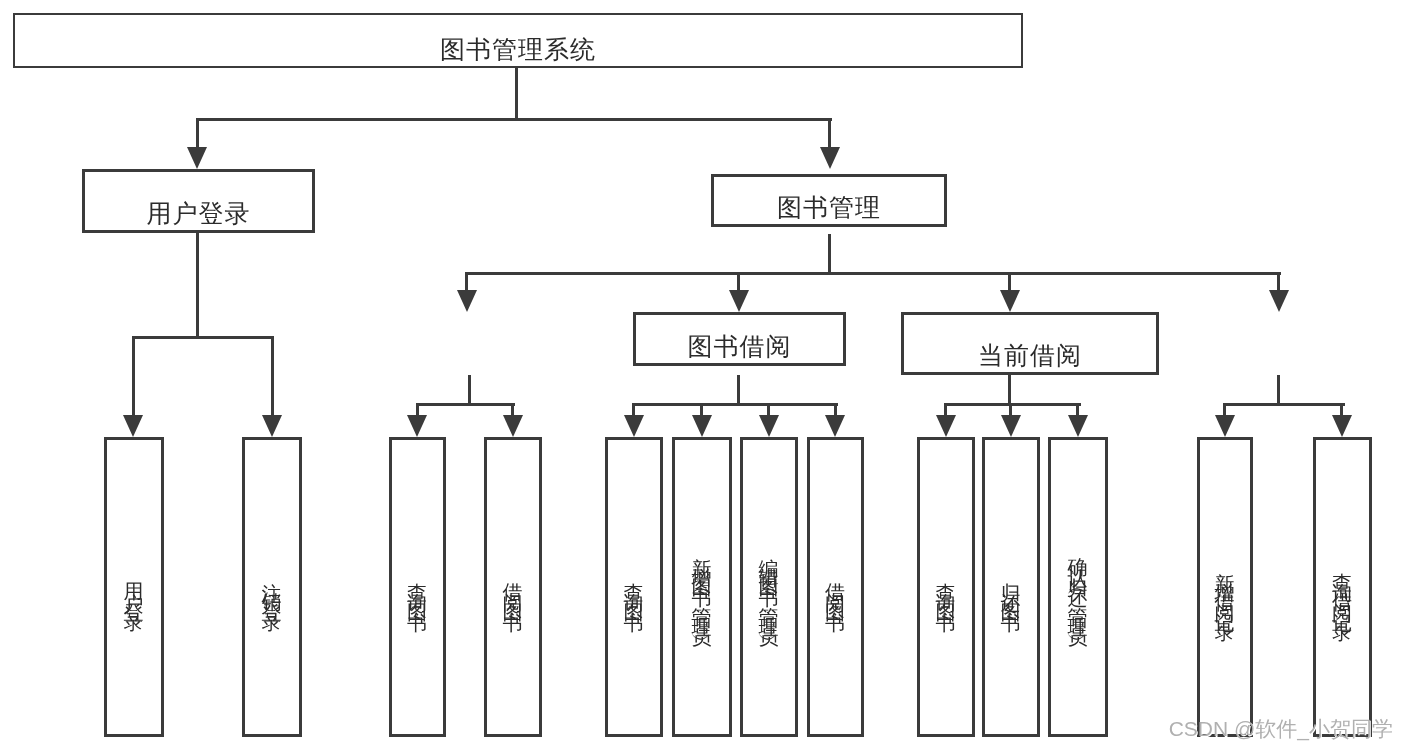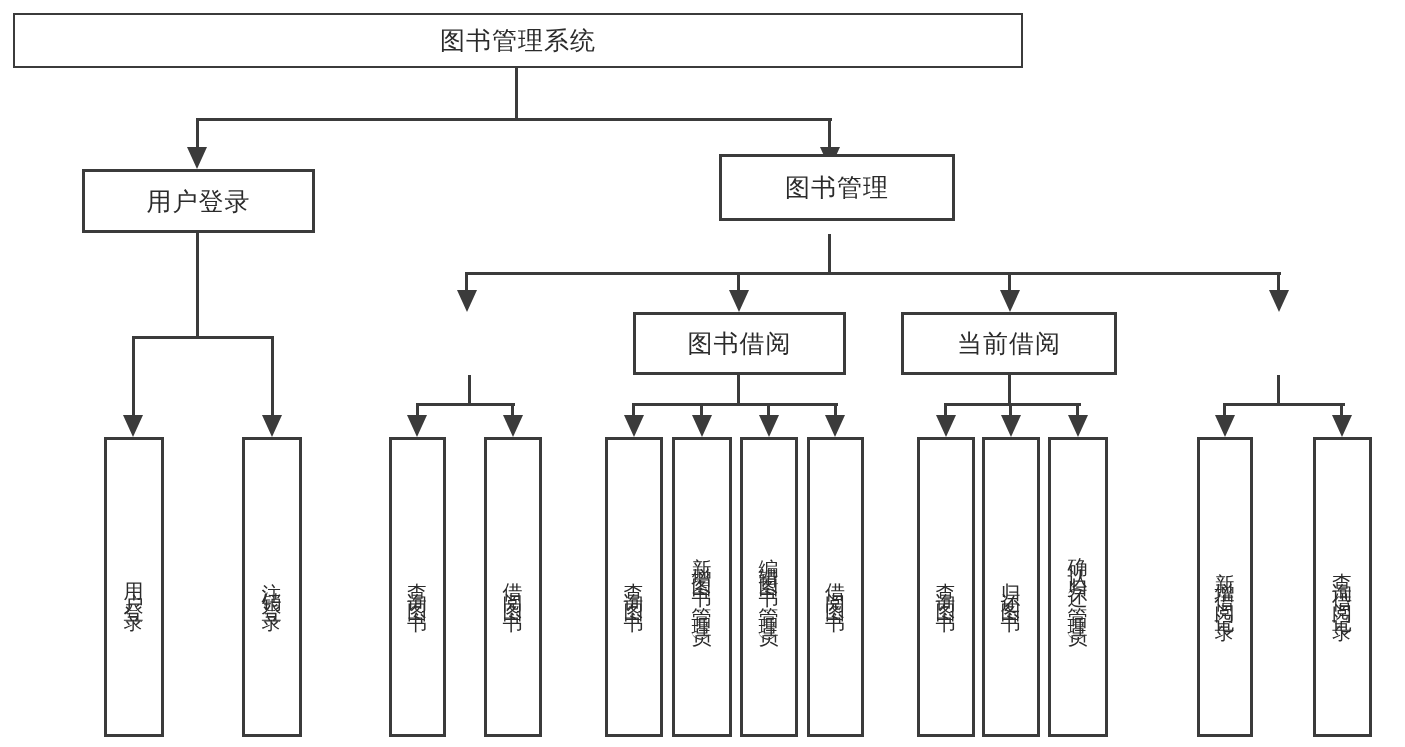--- a/index.html
+++ b/index.html
@@ -8,21 +8,21 @@
     background:#ffffff;
     font-family:"Liberation Sans",sans-serif;
     position:relative;overflow:hidden;
   }
   .canvas{position:absolute;left:0;top:0;width:1405px;height:747px;}
 
   
   .hbox{
     position:absolute;box-sizing:border-box;
     border:3px solid #3b3b3b;background:#ffffff;
-    display:flex;align-items:center;justify-content:center;
+    display:flex;align-items:flex-end;justify-content:center;
     font-size:25px;letter-spacing:1px;color:#2b2b2b;
     white-space:nowrap;
   }
   .rootbox{border-width:2px;}
   .vbox{
     position:absolute;box-sizing:border-box;
     border:3px solid #3b3b3b;background:#ffffff;
     display:flex;align-items:center;justify-content:center;
     writing-mode:vertical-rl;
     font-size:20px;letter-spacing:10px;line-height:1;
@@ -59,21 +59,21 @@
   <div class="hl" style="left:196px;top:118px;width:636px;"></div>
 
   <div class="vl" style="left:196px;top:118px;height:32px;"></div>
   <div class="ah" style="left:187px;top:147px;"></div>
   <div class="vl" style="left:828px;top:118px;height:32px;"></div>
   <div class="ah" style="left:820px;top:147px;"></div>
 
   <div class="hbox" style="left:82px;top:169px;width:233px;height:64px;">
     <span>用户登录</span>
   </div>
-  <div class="hbox" style="left:711px;top:154px;width:236px;height:67px;margin-left:8px;">
+  <div class="hbox" style="left:711px;top:174px;width:236px;height:53px;">
     <span>图书管理</span>
   </div>
 
   <div class="vl" style="left:196px;top:232px;height:106px;"></div>
   <div class="hl" style="left:132px;top:336px;width:142px;"></div>
   <div class="vl" style="left:132px;top:336px;height:81px;"></div>
   <div class="ah" style="left:123px;top:415px;"></div>
   <div class="vl" style="left:271px;top:336px;height:81px;"></div>
   <div class="ah" style="left:262px;top:415px;"></div>
 
@@ -81,24 +81,24 @@
   <div class="hl" style="left:465px;top:272px;width:816px;"></div>
   <div class="vl" style="left:465px;top:272px;height:22px;"></div>
   <div class="ah" style="left:457px;top:290px;"></div>
   <div class="vl" style="left:737px;top:272px;height:22px;"></div>
   <div class="ah" style="left:729px;top:290px;"></div>
   <div class="vl" style="left:1008px;top:272px;height:22px;"></div>
   <div class="ah" style="left:1000px;top:290px;"></div>
   <div class="vl" style="left:1277px;top:272px;height:22px;"></div>
   <div class="ah" style="left:1269px;top:290px;"></div>
 
-  <div class="hbox" style="left:633px;top:312px;width:213px;height:63px;">
+  <div class="hbox" style="left:633px;top:312px;width:213px;height:54px;">
     <span>图书借阅</span>
   </div>
-  <div class="hbox" style="left:901px;top:312px;width:216px;height:63px;">
+  <div class="hbox" style="left:901px;top:312px;width:258px;height:63px;">
     <span>当前借阅</span>
   </div>
 
   <div class="vl" style="left:468px;top:375px;height:30px;"></div>
   <div class="hl" style="left:416px;top:403px;width:99px;"></div>
   <div class="vl" style="left:416px;top:403px;height:14px;"></div>
   <div class="ah" style="left:407px;top:415px;"></div>
   <div class="vl" style="left:511px;top:403px;height:14px;"></div>
   <div class="ah" style="left:503px;top:415px;"></div>
 
@@ -166,14 +166,15 @@
     <span>确认归还（管理员）</span>
   </div>
 
   <div class="vbox" style="left:1197px;top:437px;width:56px;height:300px;">
     <span>新增借阅记录</span>
   </div>
   <div class="vbox" style="left:1313px;top:437px;width:59px;height:300px;">
     <span>查询借阅记录</span>
   </div>
 
+  <div class="watermark">CSDN @软件_小贺同学</div>
 
 </div>
 
 </body></html>

